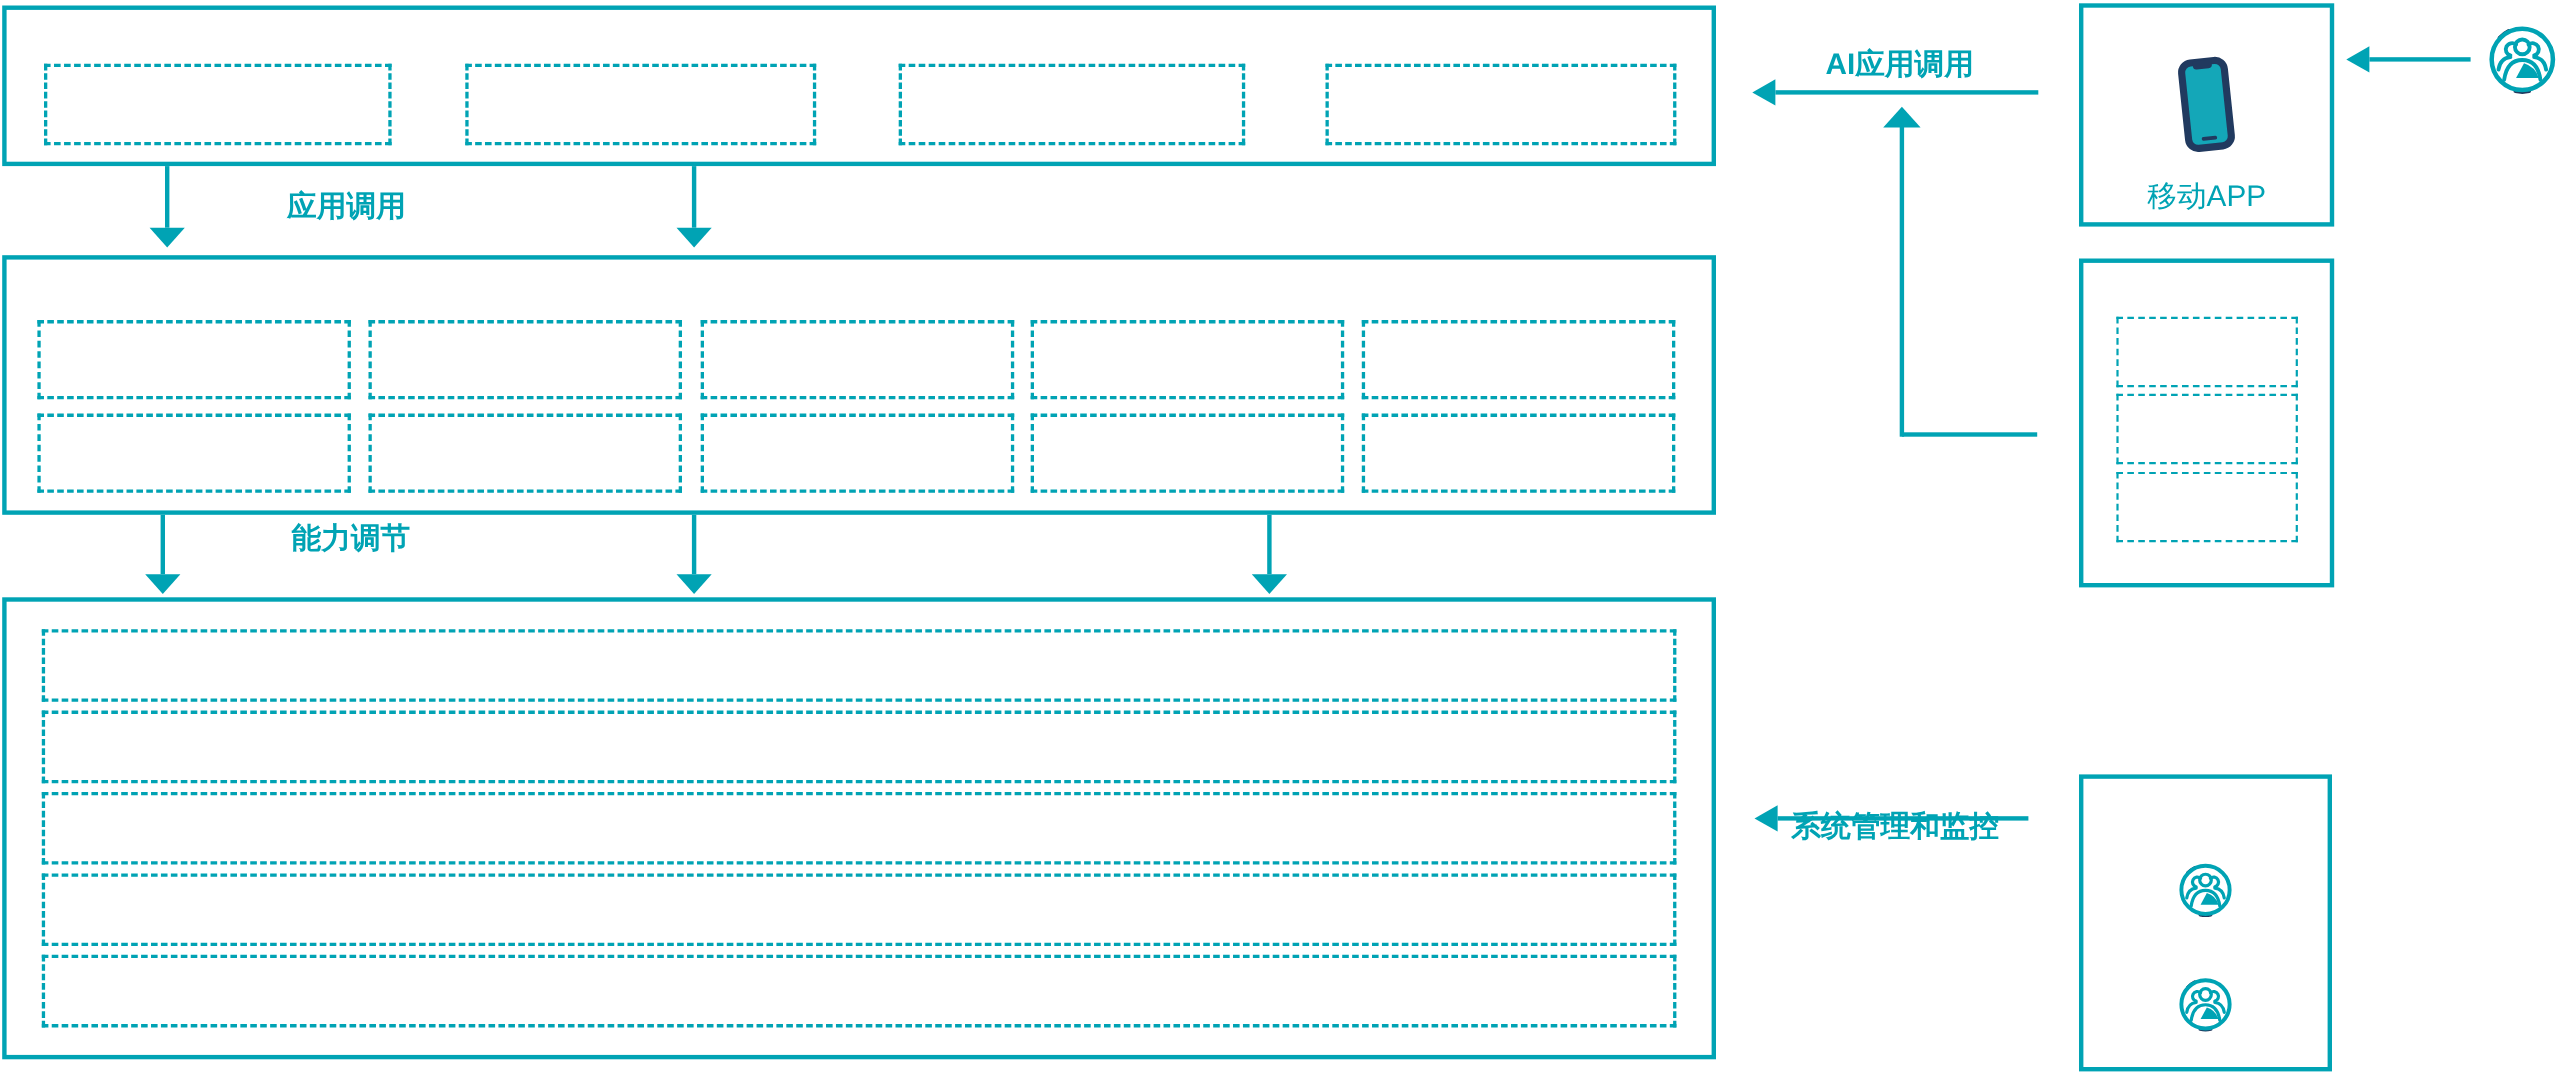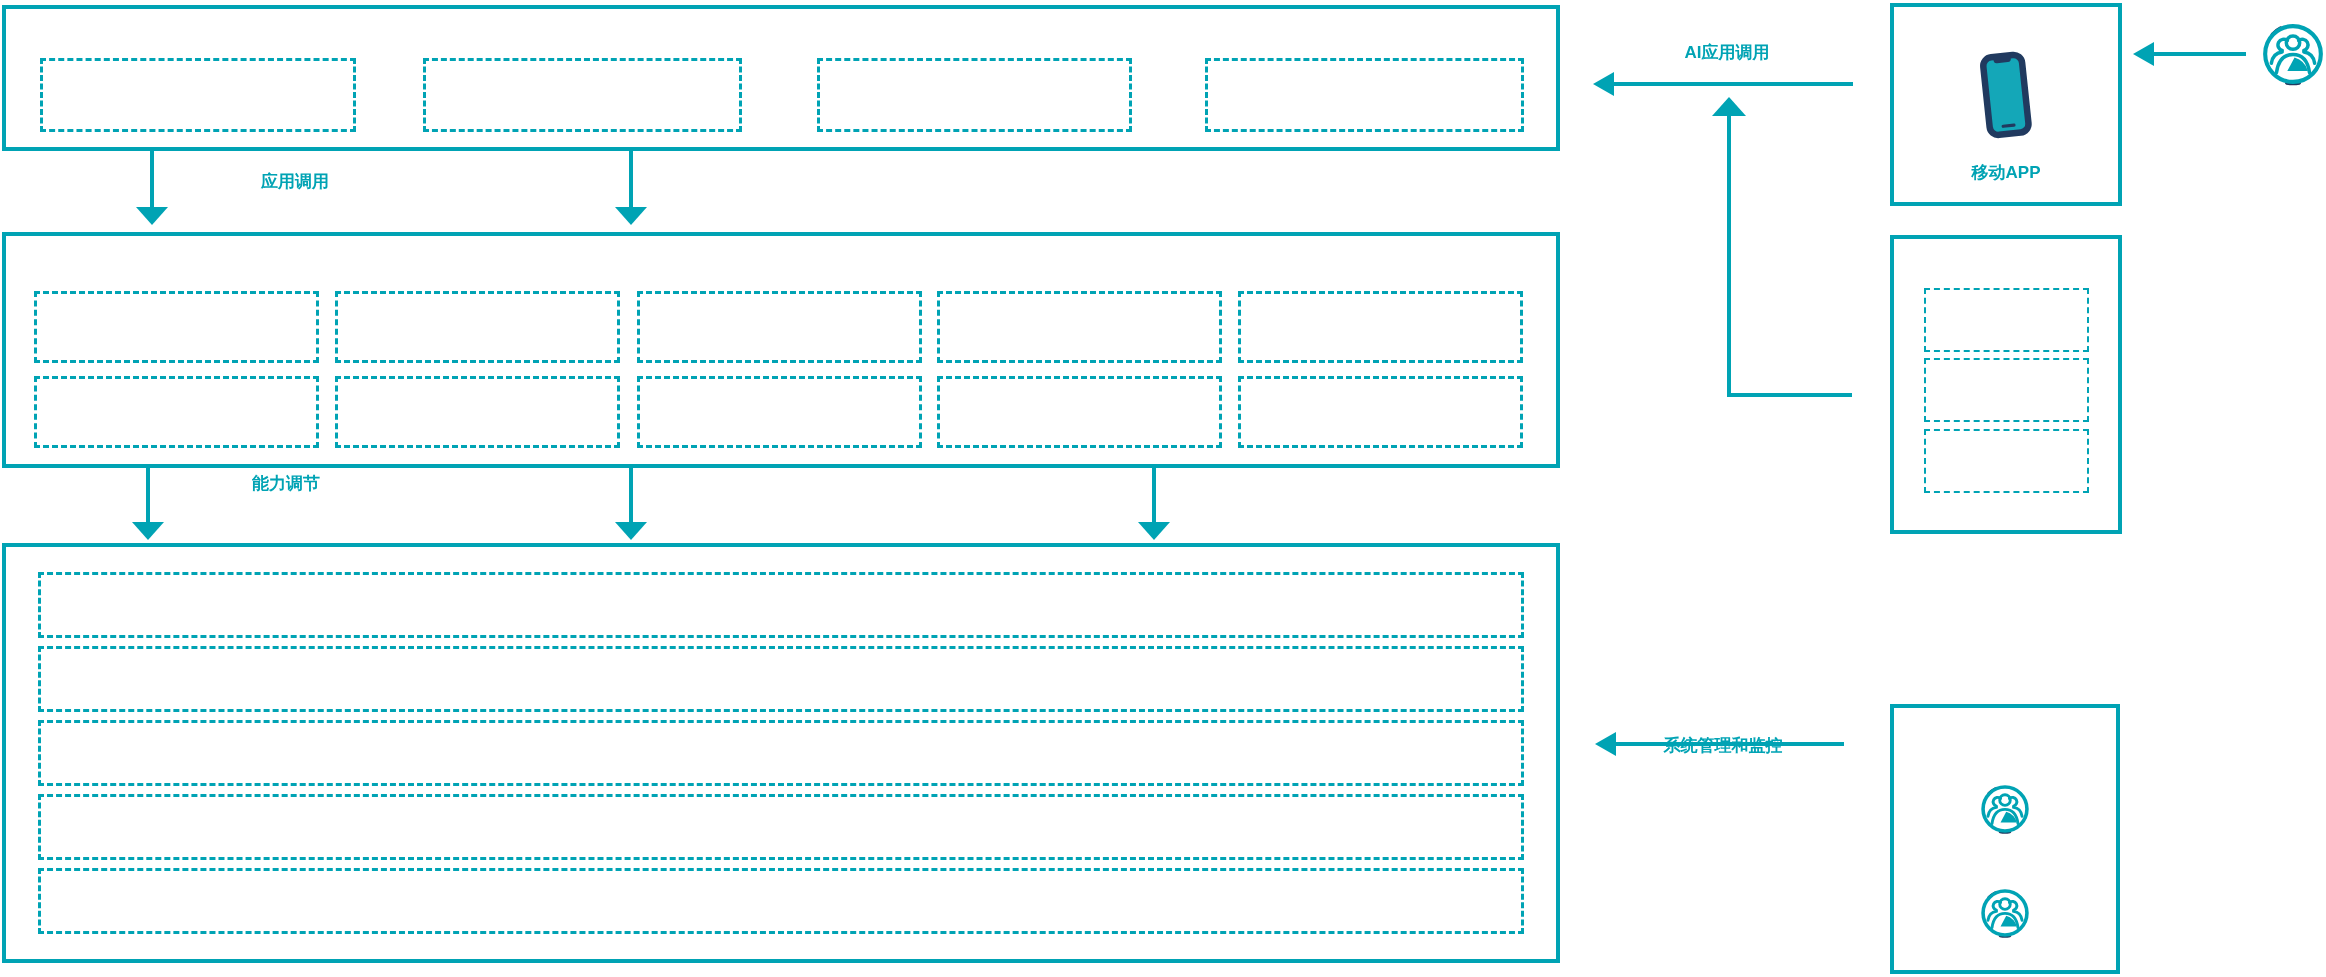--- a/index.html
+++ b/index.html
@@ -9,21 +9,21 @@
   html,body{margin:0;padding:0;background:#ffffff;}
   body{font-family:"Liberation Sans", sans-serif;}
   .canvas{position:relative;width:2326px;height:977px;background:#fff;overflow:hidden;}
 
   
   .solid-box{position:absolute;border:4px solid var(--teal);box-sizing:border-box;background:#fff;}
   .ph{position:absolute;border:3px dashed var(--teal);box-sizing:border-box;background:#fff;}
   .ph-thin{position:absolute;border:2px dashed var(--teal);box-sizing:border-box;background:#fff;}
 
   
-  .flow-label{position:absolute;color:var(--teal);font-size:17px;font-weight:700;line-height:1.1;white-space:nowrap;}
+  .flow-label{position:absolute;color:var(--teal);font-size:27px;font-weight:700;line-height:1.1;white-space:nowrap;}
   .flow-label.center{text-align:center;}
 
   
   .arrow-down{position:absolute;width:4px;background:var(--teal);}
   .arrow-down::after{content:"";position:absolute;left:50%;transform:translateX(-50%);top:100%;
     width:0;height:0;border-left:16px solid transparent;border-right:16px solid transparent;
     border-top:18px solid var(--teal);}
   .arrow-left{position:absolute;height:4px;background:var(--teal);}
   .arrow-left::before{content:"";position:absolute;right:100%;top:50%;transform:translateY(-50%);
     width:0;height:0;border-top:12px solid transparent;border-bottom:12px solid transparent;
@@ -58,21 +58,21 @@
   <div class="ph" style="left:1238px;top:291px;width:285px;height:72px"></div>
   <div class="ph" style="left:34px;top:376px;width:285px;height:72px"></div>
   <div class="ph" style="left:335px;top:376px;width:285px;height:72px"></div>
   <div class="ph" style="left:637px;top:376px;width:285px;height:72px"></div>
   <div class="ph" style="left:937px;top:376px;width:285px;height:72px"></div>
   <div class="ph" style="left:1238px;top:376px;width:285px;height:72px"></div>
 
   <div class="arrow-down" style="left:146px;top:468px;height:54px"></div>
   <div class="arrow-down" style="left:629px;top:468px;height:54px"></div>
   <div class="arrow-down" style="left:1152px;top:468px;height:54px"></div>
-  <div class="flow-label" style="left:252px;top:475px">能力调节</div>
+  <div class="flow-label" style="left:265px;top:475px">能力调节</div>
 
   <div class="solid-box" style="left:2px;top:543px;width:1558px;height:420px"></div>
   <div class="ph" style="left:38px;top:572px;width:1486px;height:66px"></div>
   <div class="ph" style="left:38px;top:646px;width:1486px;height:66px"></div>
   <div class="ph" style="left:38px;top:720px;width:1486px;height:66px"></div>
   <div class="ph" style="left:38px;top:794px;width:1486px;height:66px"></div>
   <div class="ph" style="left:38px;top:868px;width:1486px;height:66px"></div>
 
   <div class="arrow-left" style="left:1614px;top:82px;width:239px"></div>
   <div class="flow-label center" style="left:1627px;top:44px;width:200px">AI应用调用</div>
@@ -82,21 +82,21 @@
   <div class="hline" style="left:1729px;top:393px;width:123px;height:4px"></div>
 
   <div class="solid-box" style="left:1890px;top:3px;width:232px;height:203px"></div>
   <div class="icon-wrap" style="left:1980px;top:50px;width:52px;height:92px">
     <svg width="52" height="92" viewBox="0 0 48 84" style="transform:rotate(-6deg)">
       <rect x="6" y="5" width="36" height="72" rx="8" fill="#14a7b8" stroke="#213a5f" stroke-width="6"></rect>
       <path d="M16 4 h16 v4 a3 3 0 0 1 -3 3 h-10 a3 3 0 0 1 -3 -3 z" fill="#213a5f"></path>
       <rect x="17" y="68" width="13" height="3" rx="1.5" fill="#213a5f"></rect>
     </svg>
   </div>
-  <div class="flow-label center" style="left:1890px;top:164px;width:232px;font-weight:700">移动APP</div>
+  <div class="flow-label center" style="left:1890px;top:164px;width:232px;font-weight:400">移动APP</div>
 
   <div class="arrow-left" style="left:2154px;top:52px;width:92px"></div>
   <div class="icon-wrap" style="left:2260px;top:21px;width:66px;height:66px">
     <svg width="66" height="66" viewBox="0 0 64 64">
       <g fill="none" stroke="#213a5f" stroke-width="3.5" stroke-linecap="round">
         <path d="M12 13 a28 28 0 0 1 8 -6"></path>
         <path d="M26 60 a28 28 0 0 0 12 0"></path>
       </g>
       <g fill="none" stroke="#00a3b4" stroke-width="4" stroke-linecap="round">
         <circle cx="32" cy="32" r="27"></circle>

